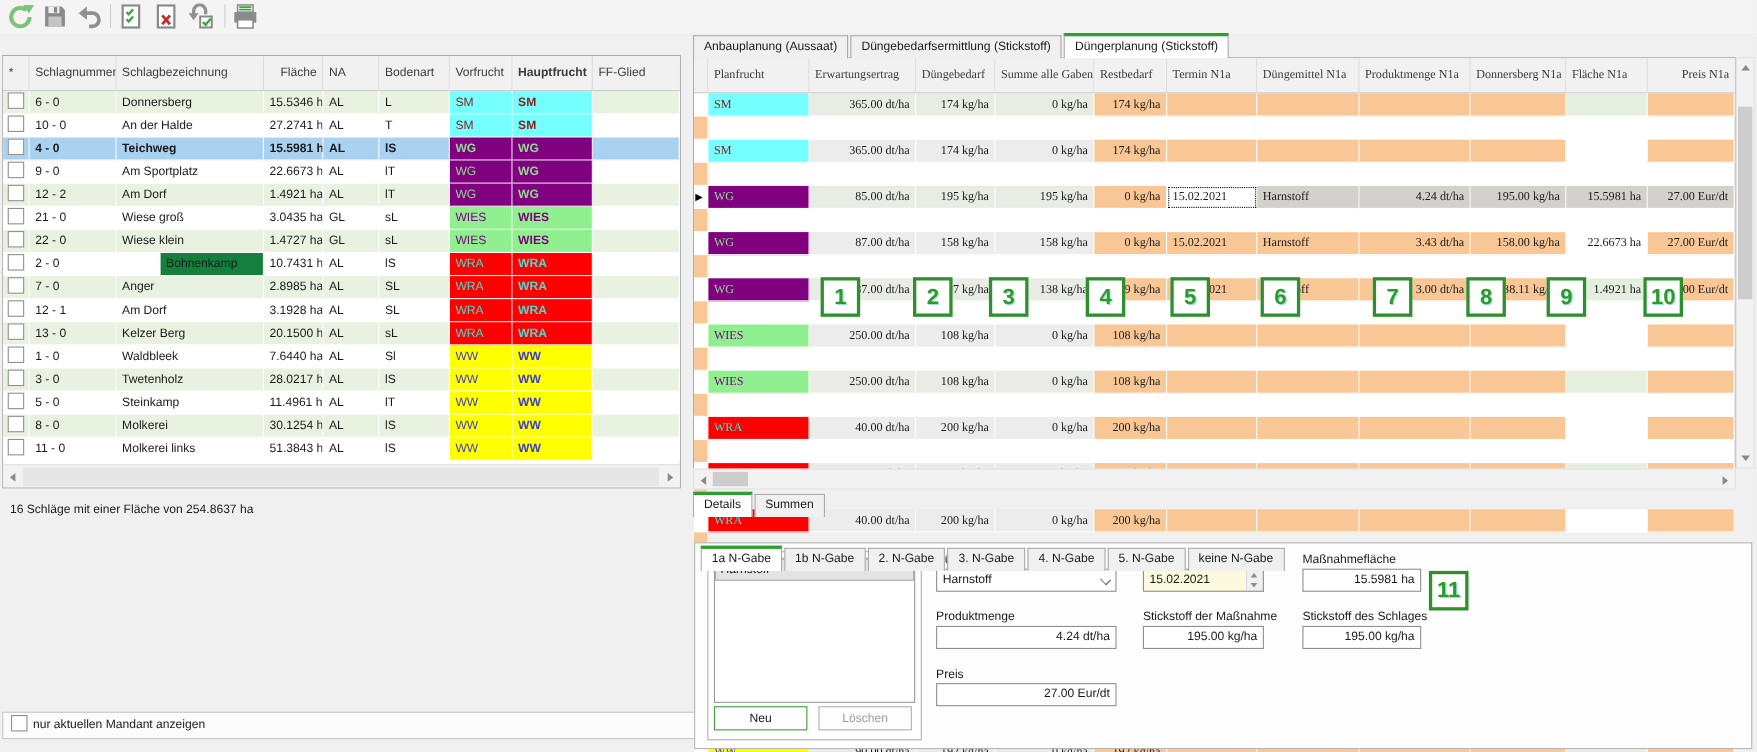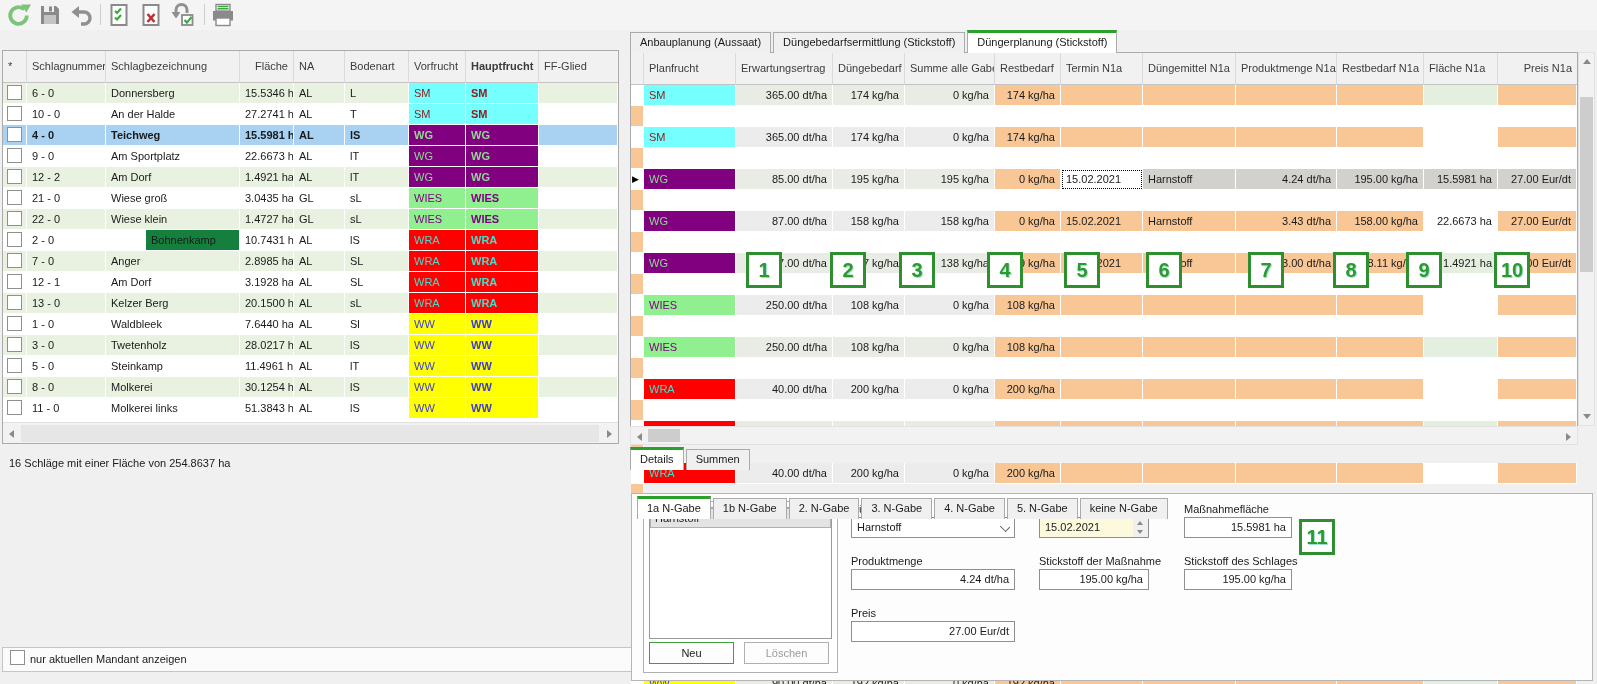--- a/index.html
+++ b/index.html
@@ -7,21 +7,21 @@
   #root { position:relative; width:1597px; height:684px; background:#f0f0f0; overflow:hidden; }
 
   
   .toolbar { position:absolute; left:0; top:0; width:1597px; height:30px; background:#f4f4f4; }
   .ticon { position:absolute; top:3px; width:26px; height:24px; cursor:pointer; }
   .tsep  { position:absolute; top:4px; width:1px; height:21px; background:#cfcfcf; }
 
   
   .tframe { position:absolute; background:#fff; border:1px solid #ababab; box-sizing:border-box; }
   .lheader,.lrow { display:grid; grid-template-columns:24px 79px 134px 54px 51px 64px 57px 73px 1fr; }
-  .rheader,.rrow { display:grid; grid-template-columns:13px 92px 97px 72px 90px 66px 82px 93px 101px 87px 74px 1fr; }
+  .rheader,.rrow { display:grid; grid-template-columns:13px 92px 97px 72px 90px 66px 82px 93px 101px 87px 74px 1fr;font-family:Liberation Serif, serif; }
   .hcell { height:32px; line-height:31px; background:#f1f1f1; color:#3c3c3c; padding:0 5px;
            border-right:1px solid #dadada; border-bottom:1px solid #c3c3c3; white-space:nowrap;
            overflow:hidden; box-sizing:border-box; }
   .hcell.r { text-align:right; } .hcell.b { font-weight:bold; }
   .cell { height:21px; line-height:20px; padding:0 5px; border-right:1px solid #fff; border-bottom:1px solid #fff;
           white-space:nowrap; overflow:hidden; box-sizing:border-box; }
   .cell.r { text-align:right; } .cell.b { font-weight:bold; }
   .lrow.sel .cell { font-weight:bold; }
   .cb { display:inline-block; width:13px; height:13px; background:#fff; border:1px solid #8f8f8f; vertical-align:middle; margin-top:-3px; }
   .rowind { color:#000; font-size:9px; padding-left:2px; }
@@ -339,21 +339,21 @@
     <div class="rheader">
         <div class="hcell"></div>
         <div class="hcell">Planfrucht</div>
         <div class="hcell">Erwartungsertrag</div>
         <div class="hcell">Düngebedarf</div>
         <div class="hcell">Summe alle Gaben</div>
         <div class="hcell">Restbedarf</div>
         <div class="hcell">Termin N1a</div>
         <div class="hcell">Düngemittel N1a</div>
         <div class="hcell">Produktmenge N1a</div>
-        <div class="hcell r">Restbedarf N1a</div>
+        <div class="hcell r">Donnersberg N1a</div>
         <div class="hcell">Fläche N1a</div>
         <div class="hcell r" style="border-right: none;">Preis N1a</div>
       </div>
     <div>
         <div class="rrow">
           <div class="cell rowind" style="background: rgb(255, 255, 255); padding: 0px 1px;"></div>
           <div class="cell" style="background: rgb(118, 255, 255); color: rgb(139, 32, 32);">SM</div>
           <div class="cell r" style="background: rgb(233, 236, 229);">365.00 dt/ha</div>
           <div class="cell r" style="background: rgb(233, 236, 229);">174 kg/ha</div>
           <div class="cell r" style="background: rgb(233, 236, 229);">0 kg/ha</div>

